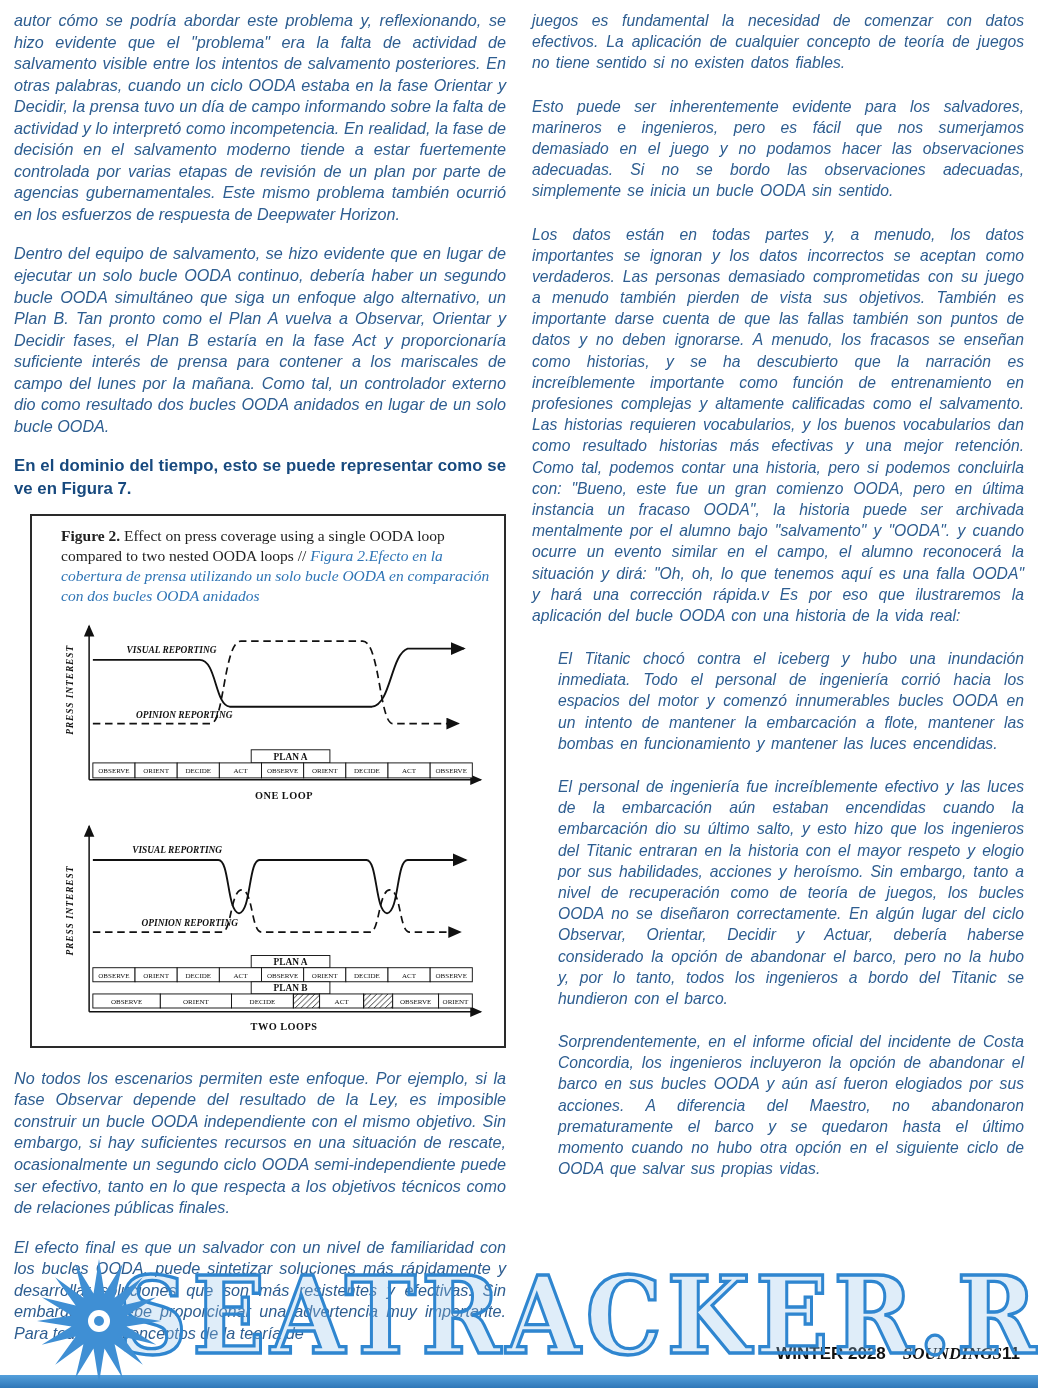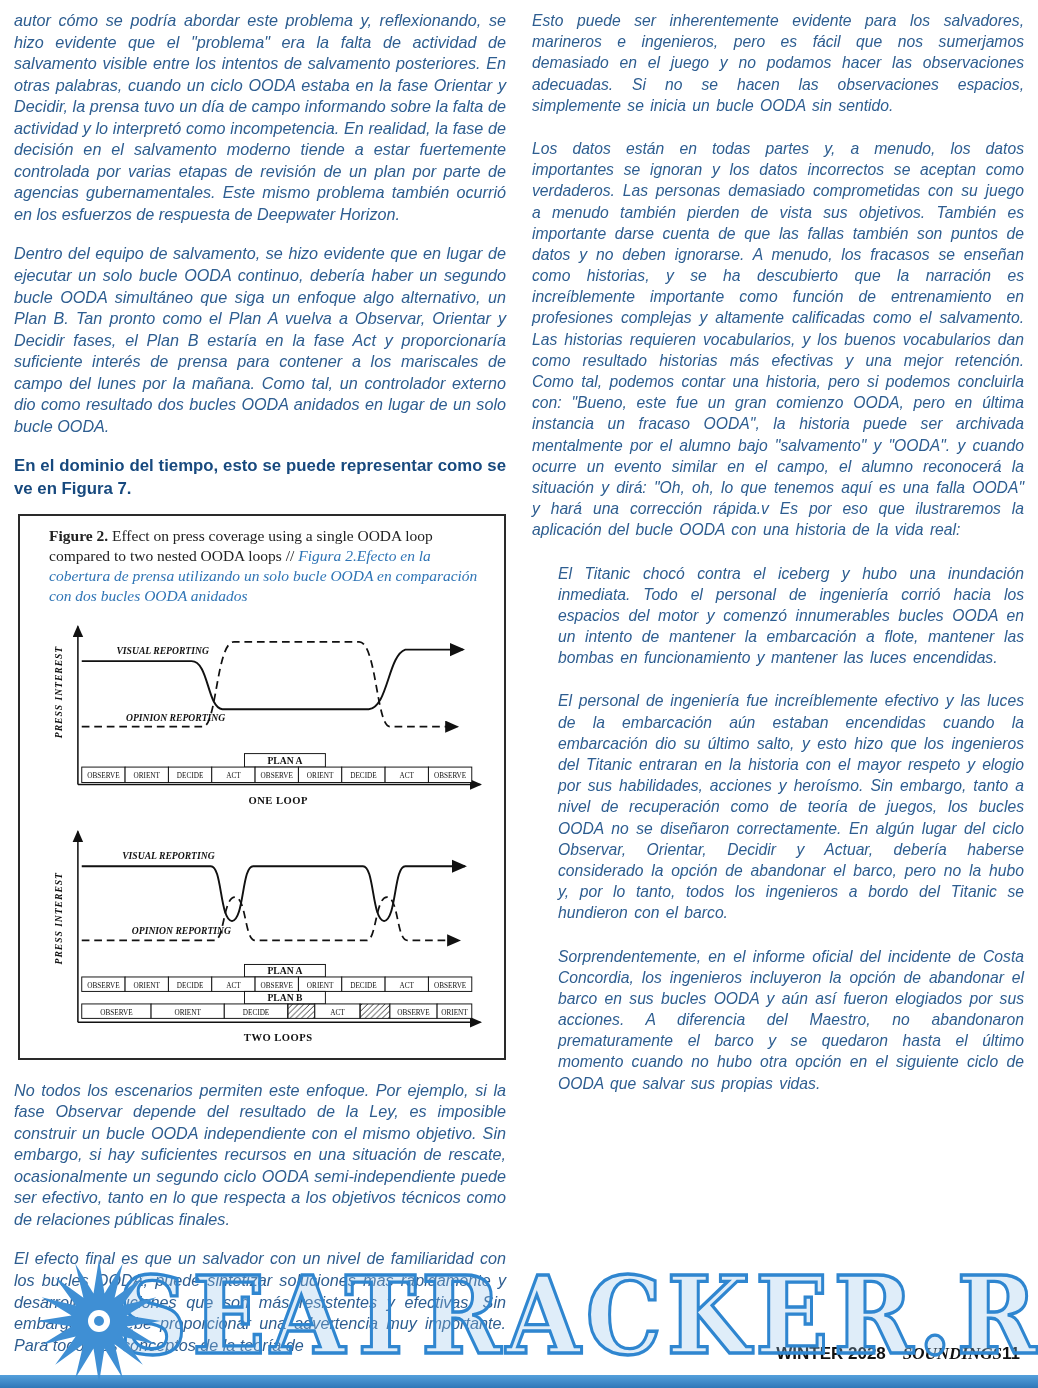--- a/index.html
+++ b/index.html
@@ -64,21 +64,21 @@
 <body>
 
 <div class="page">
   <div class="columns">
 
     <div class="col col-left">
       <p>autor cómo se podría abordar este problema y, reflexionando, se hizo evidente que el "problema" era la falta de actividad de salvamento visible entre los intentos de salvamento posteriores. En otras palabras, cuando un ciclo OODA estaba en la fase Orientar y Decidir, la prensa tuvo un día de campo informando sobre la falta de actividad y lo interpretó como incompetencia. En realidad, la fase de decisión en el salvamento moderno tiende a estar fuertemente controlada por varias etapas de revisión de un plan por parte de agencias gubernamentales. Este mismo problema también ocurrió en los esfuerzos de respuesta de Deepwater Horizon.</p>
       <p>Dentro del equipo de salvamento, se hizo evidente que en lugar de ejecutar un solo bucle OODA continuo, debería haber un segundo bucle OODA simultáneo que siga un enfoque algo alternativo, un Plan B. Tan pronto como el Plan A vuelva a Observar, Orientar y Decidir fases, el Plan B estaría en la fase Act y proporcionaría suficiente interés de prensa para contener a los mariscales de campo del lunes por la mañana. Como tal, un controlador externo dio como resultado dos bucles OODA anidados en lugar de un solo bucle OODA.</p>
       <p class="heading">En el dominio del tiempo, esto se puede representar como se ve en Figura 7.</p>
 
-      <figure class="figure-box" style="margin-left:4px;padding-left:29px;">
+      <figure class="figure-box" style="margin-left:16px;padding-left:29px;">
         <figcaption>
           <span class="cap-label">Figure 2.</span><span class="cap-en"> Effect on press coverage using a single OODA loop compared to two nested OODA loops // </span><span class="cap-es">Figura 2.Efecto en la cobertura de prensa utilizando un solo bucle OODA en comparación con dos bucles OODA anidados</span>
         </figcaption>
 
         <svg class="diagram" viewBox="0 0 460 215">
           <defs>
             <marker id="arr1" markerWidth="9" markerHeight="8" refX="7" refY="3.5" orient="auto">
               <path d="M0,0 L8,3.5 L0,7 Z" fill="#111"></path>
             </marker>
           </defs>
@@ -176,21 +176,22 @@
 
           <text class="loop-label" x="238" y="230" text-anchor="middle">TWO LOOPS</text>
         </svg>
       </figure>
 
       <p>No todos los escenarios permiten este enfoque. Por ejemplo, si la fase Observar depende del resultado de la Ley, es imposible construir un bucle OODA independiente con el mismo objetivo. Sin embargo, si hay suficientes recursos en una situación de rescate, ocasionalmente un segundo ciclo OODA semi-independiente puede ser efectivo, tanto en lo que respecta a los objetivos técnicos como de relaciones públicas finales.</p>
       <p>El efecto final es que un salvador con un nivel de familiaridad con los bucles OODA, puede sintetizar soluciones más rápidamente y desarrollar soluciones que son más resistentes y efectivas. Sin embargo, se debe proporcionar una advertencia muy importante. Para todos los conceptos de la teoría de</p>
     </div>
 
     <div class="col col-right">
-      <p>Esto puede ser inherentemente evidente para los salvadores, marineros e ingenieros, pero es fácil que nos sumerjamos demasiado en el juego y no podamos hacer las observaciones adecuadas. Si no se hacen las observaciones espacios, simplemente se inicia un bucle OODA sin sentido.</p>
+      <p>juegos es fundamental la necesidad de comenzar con datos efectivos. La aplicación de cualquier concepto de teoría de juegos no tiene sentido si no existen datos fiables.</p>
+      <p>Esto puede ser inherentemente evidente para los salvadores, marineros e ingenieros, pero es fácil que nos sumerjamos demasiado en el juego y no podamos hacer las observaciones adecuadas. Si no se bordo las observaciones adecuadas, simplemente se inicia un bucle OODA sin sentido.</p>
       <p>Los datos están en todas partes y, a menudo, los datos importantes se ignoran y los datos incorrectos se aceptan como verdaderos. Las personas demasiado comprometidas con su juego a menudo también pierden de vista sus objetivos. También es importante darse cuenta de que las fallas también son puntos de datos y no deben ignorarse. A menudo, los fracasos se enseñan como historias, y se ha descubierto que la narración es increíblemente importante como función de entrenamiento en profesiones complejas y altamente calificadas como el salvamento. Las historias requieren vocabularios, y los buenos vocabularios dan como resultado historias más efectivas y una mejor retención. Como tal, podemos contar una historia, pero si podemos concluirla con: "Bueno, este fue un gran comienzo OODA, pero en última instancia un fracaso OODA", la historia puede ser archivada mentalmente por el alumno bajo "salvamento" y "OODA". y cuando ocurre un evento similar en el campo, el alumno reconocerá la situación y dirá: "Oh, oh, lo que tenemos aquí es una falla OODA" y hará una corrección rápida.v Es por eso que ilustraremos la aplicación del bucle OODA con una historia de la vida real:</p>
       <p class="indent">El Titanic chocó contra el iceberg y hubo una inundación inmediata. Todo el personal de ingeniería corrió hacia los espacios del motor y comenzó innumerables bucles OODA en un intento de mantener la embarcación a flote, mantener las bombas en funcionamiento y mantener las luces encendidas.</p>
       <p class="indent">El personal de ingeniería fue increíblemente efectivo y las luces de la embarcación aún estaban encendidas cuando la embarcación dio su último salto, y esto hizo que los ingenieros del Titanic entraran en la historia con el mayor respeto y elogio por sus habilidades, acciones y heroísmo. Sin embargo, tanto a nivel de recuperación como de teoría de juegos, los bucles OODA no se diseñaron correctamente. En algún lugar del ciclo Observar, Orientar, Decidir y Actuar, debería haberse considerado la opción de abandonar el barco, pero no la hubo y, por lo tanto, todos los ingenieros a bordo del Titanic se hundieron con el barco.</p>
       <p class="indent">Sorprendentemente, en el informe oficial del incidente de Costa Concordia, los ingenieros incluyeron la opción de abandonar el barco en sus bucles OODA y aún así fueron elogiados por sus acciones. A diferencia del Maestro, no abandonaron prematuramente el barco y se quedaron hasta el último momento cuando no hubo otra opción en el siguiente ciclo de OODA que salvar sus propias vidas.</p>
     </div>
   </div>
 
   <div class="footer">
     <span>WINTER 2028</span><span class="mag">SOUNDINGS</span><span class="pn">11</span>
   </div>

